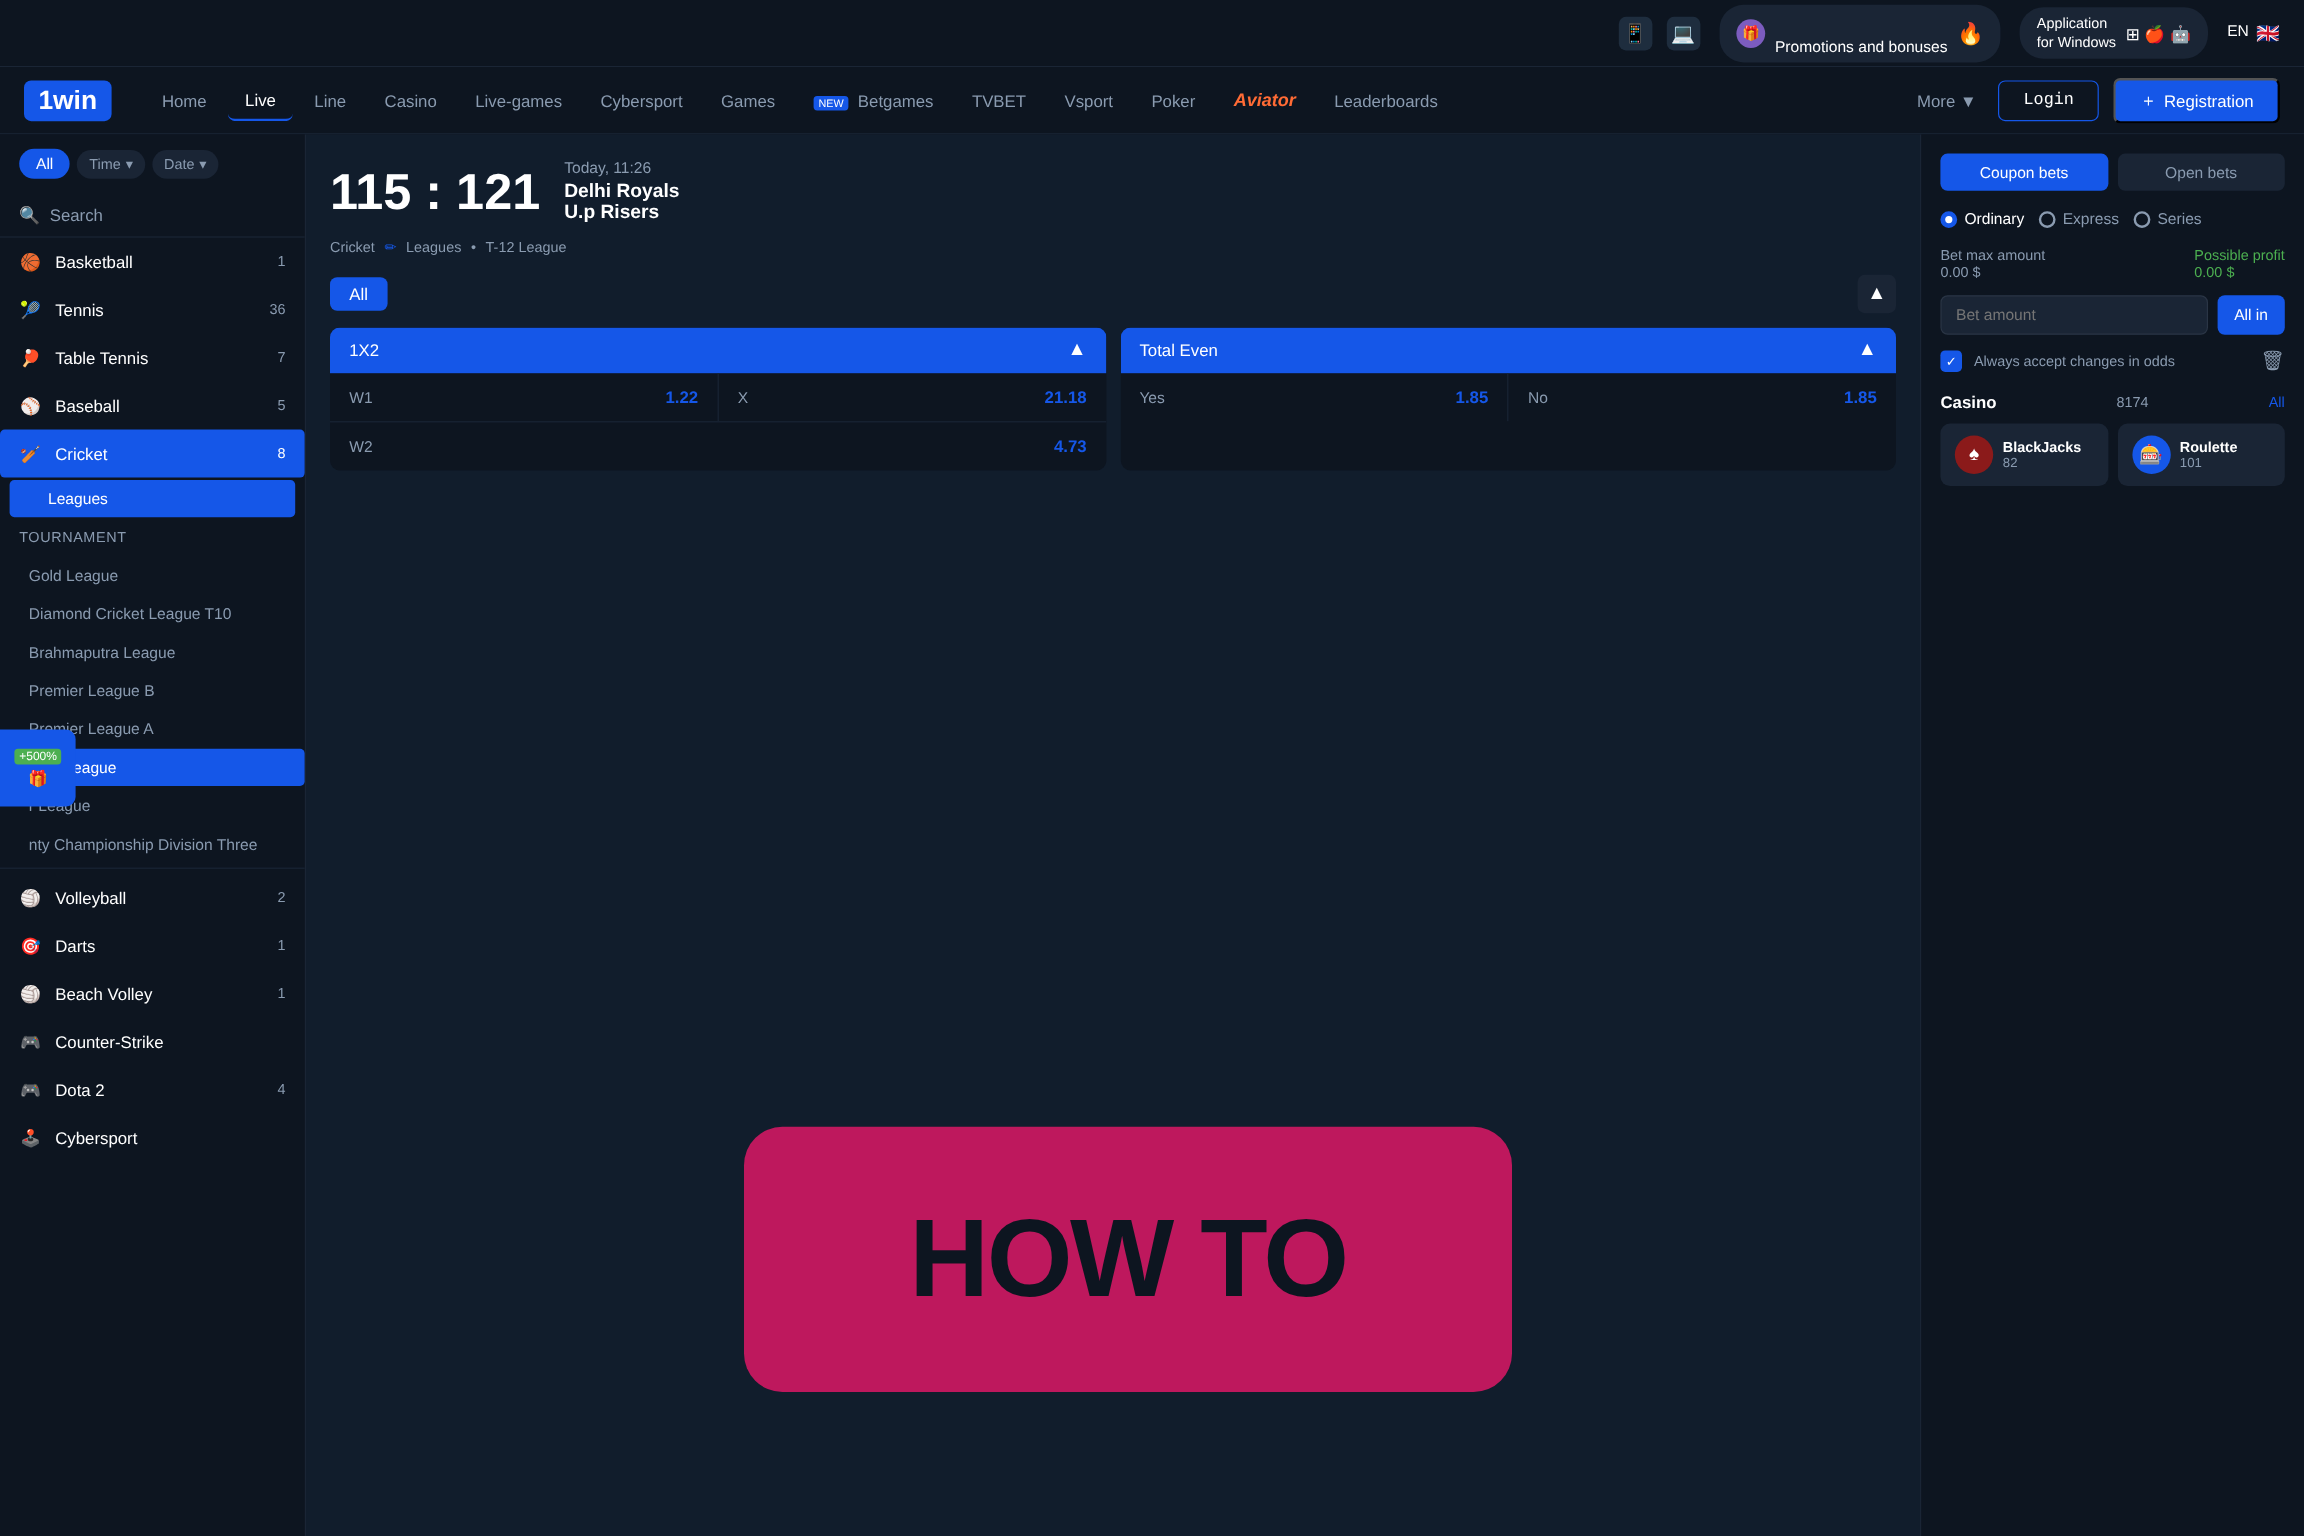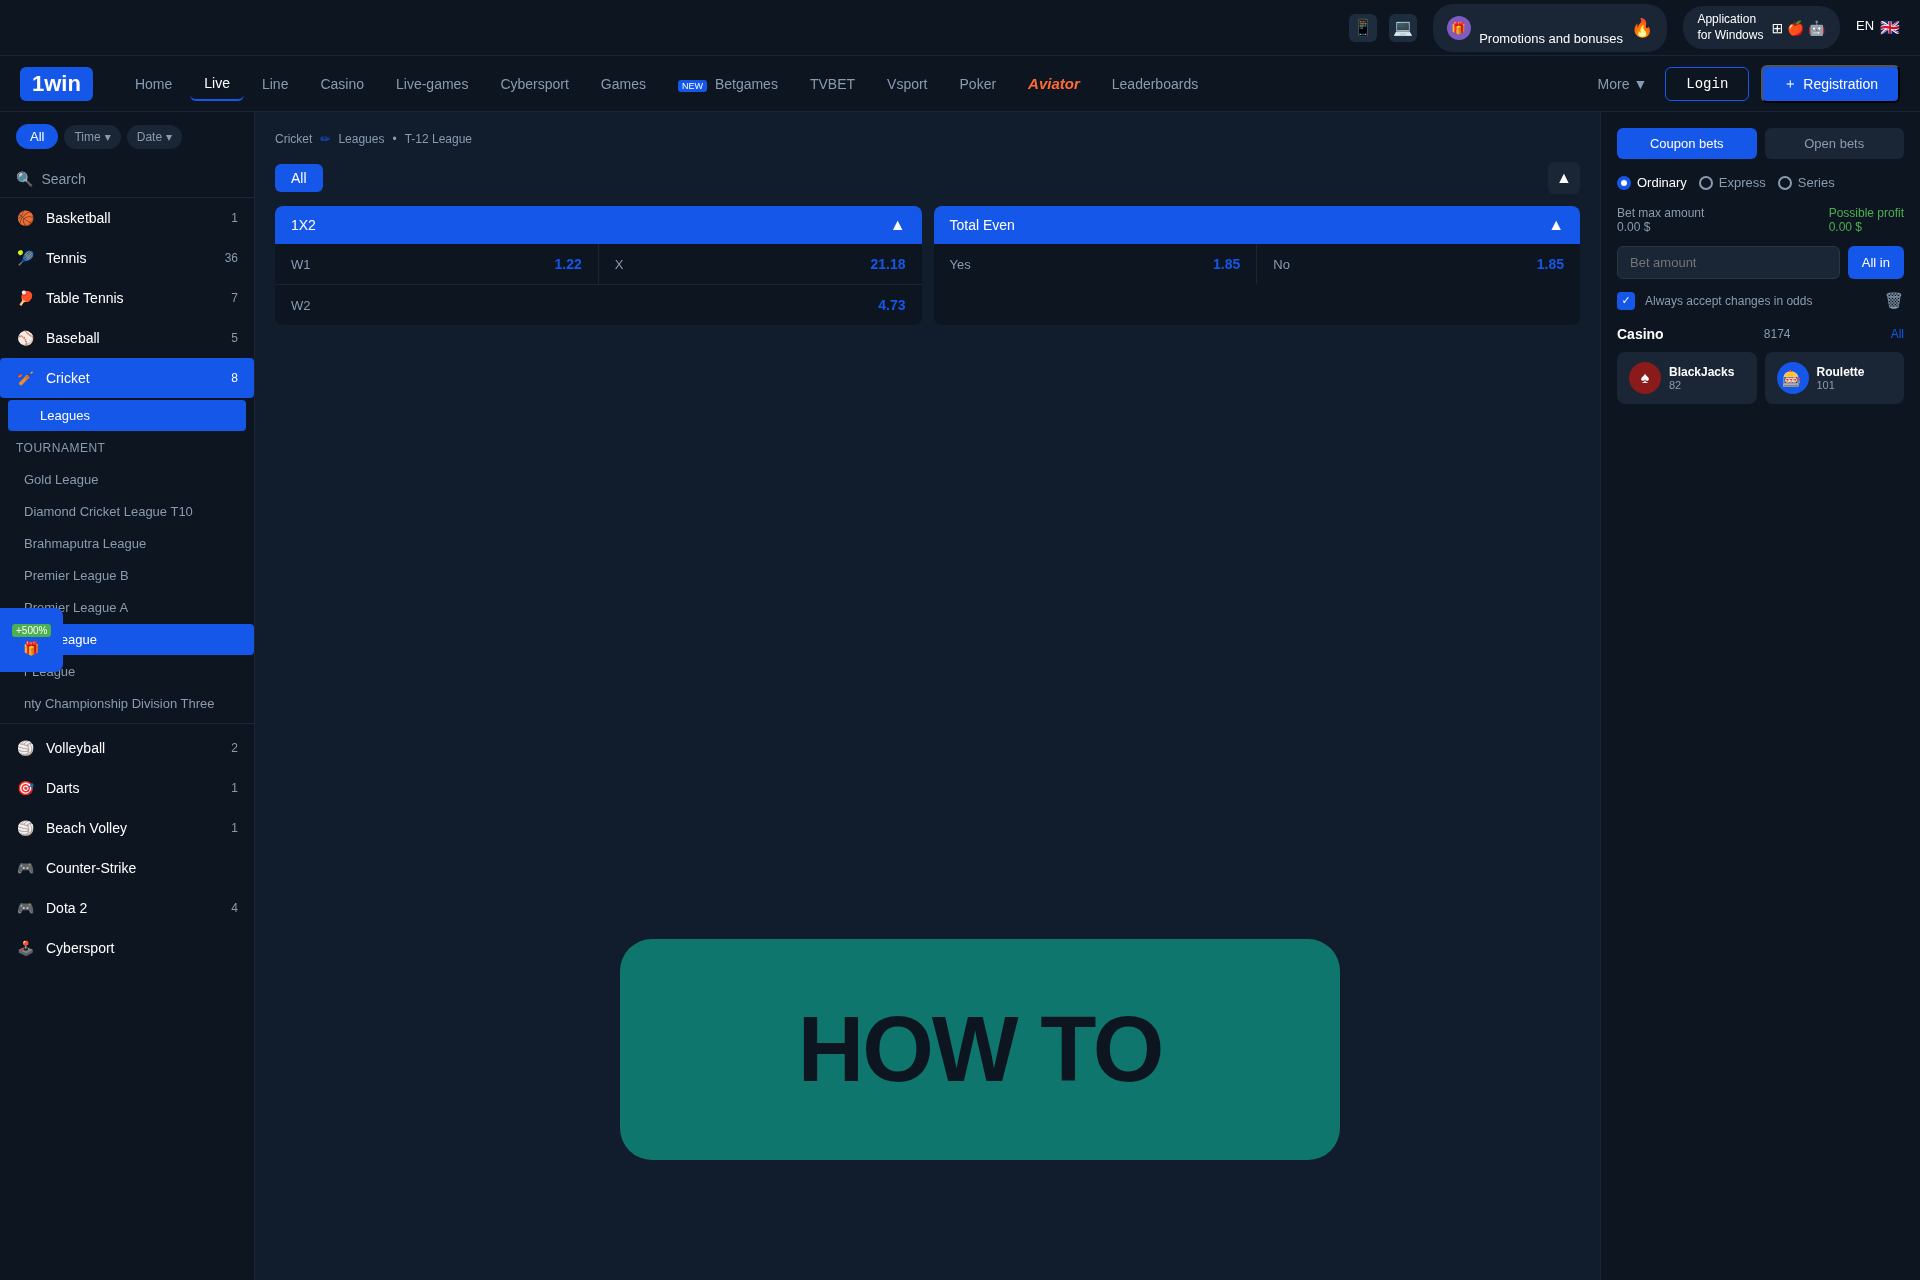--- a/index.html
+++ b/index.html
@@ -113,21 +113,21 @@
     .casino-count { color: #8a9bb0; font-size: 12px; }
     .casino-all { color: #1557e8; font-size: 12px; cursor: pointer; }
     .casino-games { display: flex; gap: 8px; }
     .casino-game { background: #1a2535; border-radius: 8px; padding: 10px 12px; display: flex; align-items: center; gap: 8px; flex: 1; cursor: pointer; }
     .casino-game-icon { width: 32px; height: 32px; border-radius: 50%; display: flex; align-items: center; justify-content: center; font-size: 16px; }
     .casino-game-name { font-size: 12px; font-weight: 600; }
     .casino-game-count { font-size: 11px; color: #8a9bb0; }
 
     
     .overlay-container { position: fixed; top: 0; left: 0; width: 1920px; height: 1280px; pointer-events: none; z-index: 100; }
-    .overlay-card { position: absolute; bottom: 120px; left: 620px; width: 720px; background: #0f766e; border-radius: 32px; padding: 60px; display: flex; align-items: center; justify-content: center; }
+    .overlay-card { position: absolute; bottom: 120px; left: 620px; width: 640px; background: #be185d; border-radius: 32px; padding: 60px; display: flex; align-items: center; justify-content: center; }
     .overlay-text { font-size: 92px; font-weight: 900; color: #0d1520; text-align: center; line-height: 1.1; letter-spacing: -2px; }
 
     
     .gift-btn { position: fixed; left: 0; top: 50%; transform: translateY(-50%); background: #1557e8; color: #fff; border: none; border-radius: 0 8px 8px 0; padding: 16px 12px; cursor: pointer; display: flex; flex-direction: column; align-items: center; gap: 4px; z-index: 200; }
     .gift-badge { background: #4caf50; color: #fff; font-size: 10px; padding: 1px 4px; border-radius: 3px; }
 
     
     ::-webkit-scrollbar { width: 4px; }
     ::-webkit-scrollbar-track { background: #0d1520; }
     ::-webkit-scrollbar-thumb { background: #2a3545; border-radius: 2px; }
@@ -282,20 +282,30 @@
       <span class="sport-count">4</span>
     </div>
     <div class="sport-item">
       <span class="sport-icon">🕹️</span>
       <span class="sport-name">Cybersport</span>
       <span class="sport-count"></span>
     </div>
   </aside>
 
   <main class="content">
+    <div class="score-header">
+      <div class="score-display">115 : 121</div>
+      <div class="score-info">
+        <div class="score-time">Today, 11:26</div>
+        <div class="team-names">
+          <div>Delhi Royals</div>
+          <div>U.p Risers</div>
+        </div>
+      </div>
+    </div>
 
     <div class="match-meta">
       <span>Cricket</span>
       <span class="edit-icon">✏</span>
       <span>Leagues</span>
       <span>•</span>
       <span>T-12 League</span>
     </div>
 
     <div class="bet-controls">

